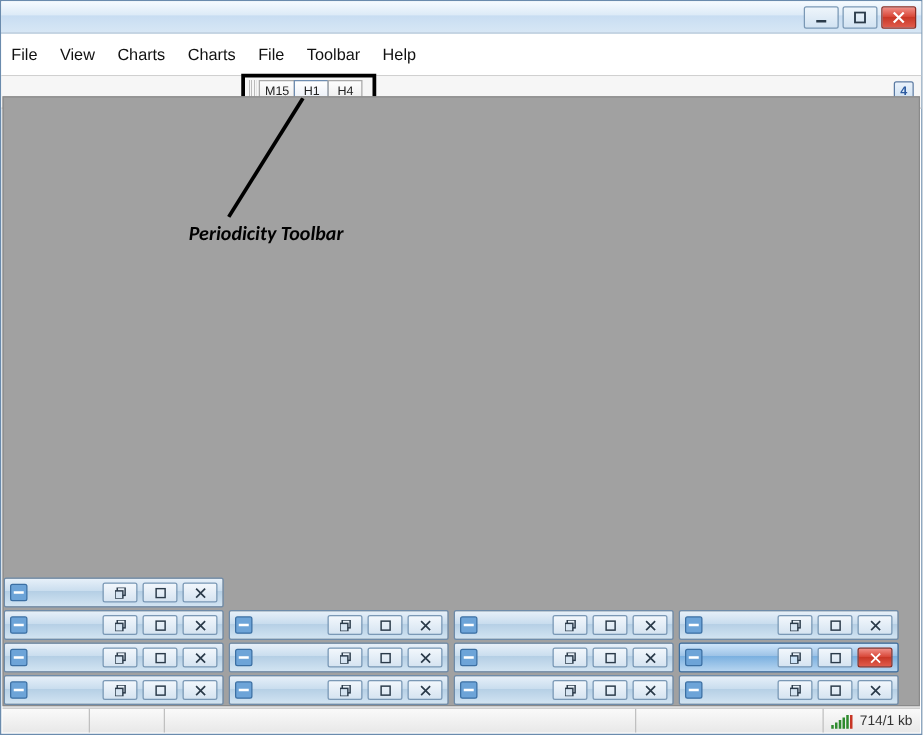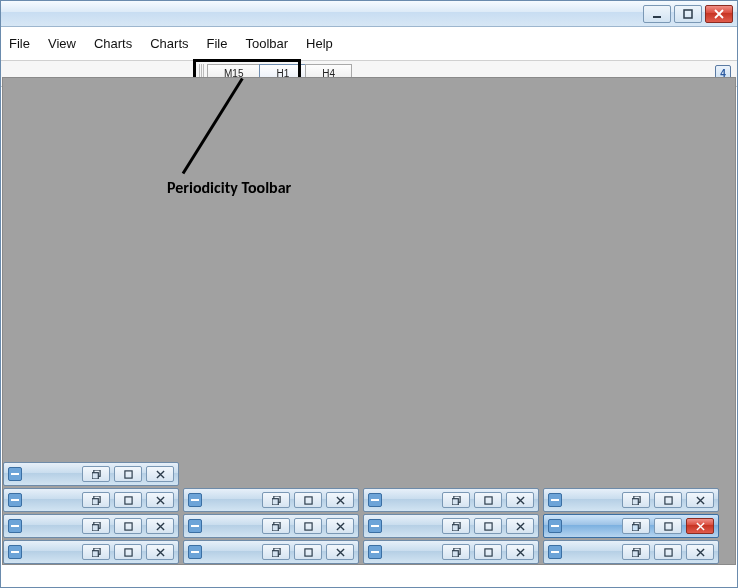--- a/index.html
+++ b/index.html
@@ -74,21 +74,21 @@
     background:repeating-linear-gradient(to right,#bbb 0 1px,transparent 1px 2px);
     margin-right:3px;
   }
   .tf-btn {
     min-width:28px;height:18px;
     border:1px solid #a9a9a9;
     background:linear-gradient(to bottom,#fdfdfd,#ececec);
     font-size:10px;
     color:#222;
     display:flex;align-items:center;justify-content:center;
-    padding:0 16px;
+    padding:0 4px;
     margin-left:-1px;
   }
   .tf-btn:first-of-type{margin-left:0;}
   .tf-btn.sel {
     background:linear-gradient(to bottom,#fff,#e8eef7);
     border-color:#6f8db0;
     text-decoration:underline;
   }
   .highlight-box {
     position:absolute;
@@ -253,21 +253,21 @@
       <div class="tf-btn">H4</div>
     </div>
     <div class="highlight-box"></div>
     <div class="counter-badge">4</div>
   </div>
 
   <div class="workspace">
 
     <div class="callout-line" style="left:180px; top:94px; width:112px; transform:rotate(-58deg);"></div>
 
-    <div class="anno" style="left:164px; top:100px;">Periodicity Toolbar</div>
+    <div class="anno" style="left:148px; top:100px;font-style:italic;">Periodicity Toolbar</div>
 
     <div class="min-zone">
 
       <div class="min-win" style="left:0px;   bottom:78px;">
         <div class="mw-icon"></div>
         <div style="flex:1"></div>
         <div class="mw-btn">
             <svg viewBox="0 0 10 10">
               <rect x="2" y="0" width="7" height="7" fill="none" stroke="currentColor" stroke-width="1.3"></rect>
               <rect x="0" y="3" width="7" height="7" fill="#d6e4f1" stroke="currentColor" stroke-width="1.3"></rect>
@@ -523,14 +523,31 @@
           </div>
         <div class="mw-btn">
             <svg viewBox="0 0 10 10">
               <path d="M1 1 L9 9 M9 1 L1 9" stroke="currentColor" stroke-width="1.5"></path>
             </svg>
           </div>
       </div>
     </div>
   </div>
 
+  <div class="statusbar">
+    <div class="sb-cell" style="width:70px;"></div>
+    <div class="sb-cell" style="width:60px;"></div>
+    <div class="sb-cell sb-spacer"></div>
+    <div class="sb-cell" style="width:150px;"></div>
+    <div class="sb-cell" style="border-right:none;">
+      <div class="signal-bars">
+        <span style="height:3px;"></span>
+          <span style="height:5px;"></span>
+          <span style="height:7px;"></span>
+        <span style="height:9px;"></span>
+          <span style="height:11px;"></span>
+        <span class="red" style="height:11px;"></span>
+      </div>
+      <span>714/1 kb</span>
+    </div>
+  </div>
 
 </div>
 
 </body></html>

